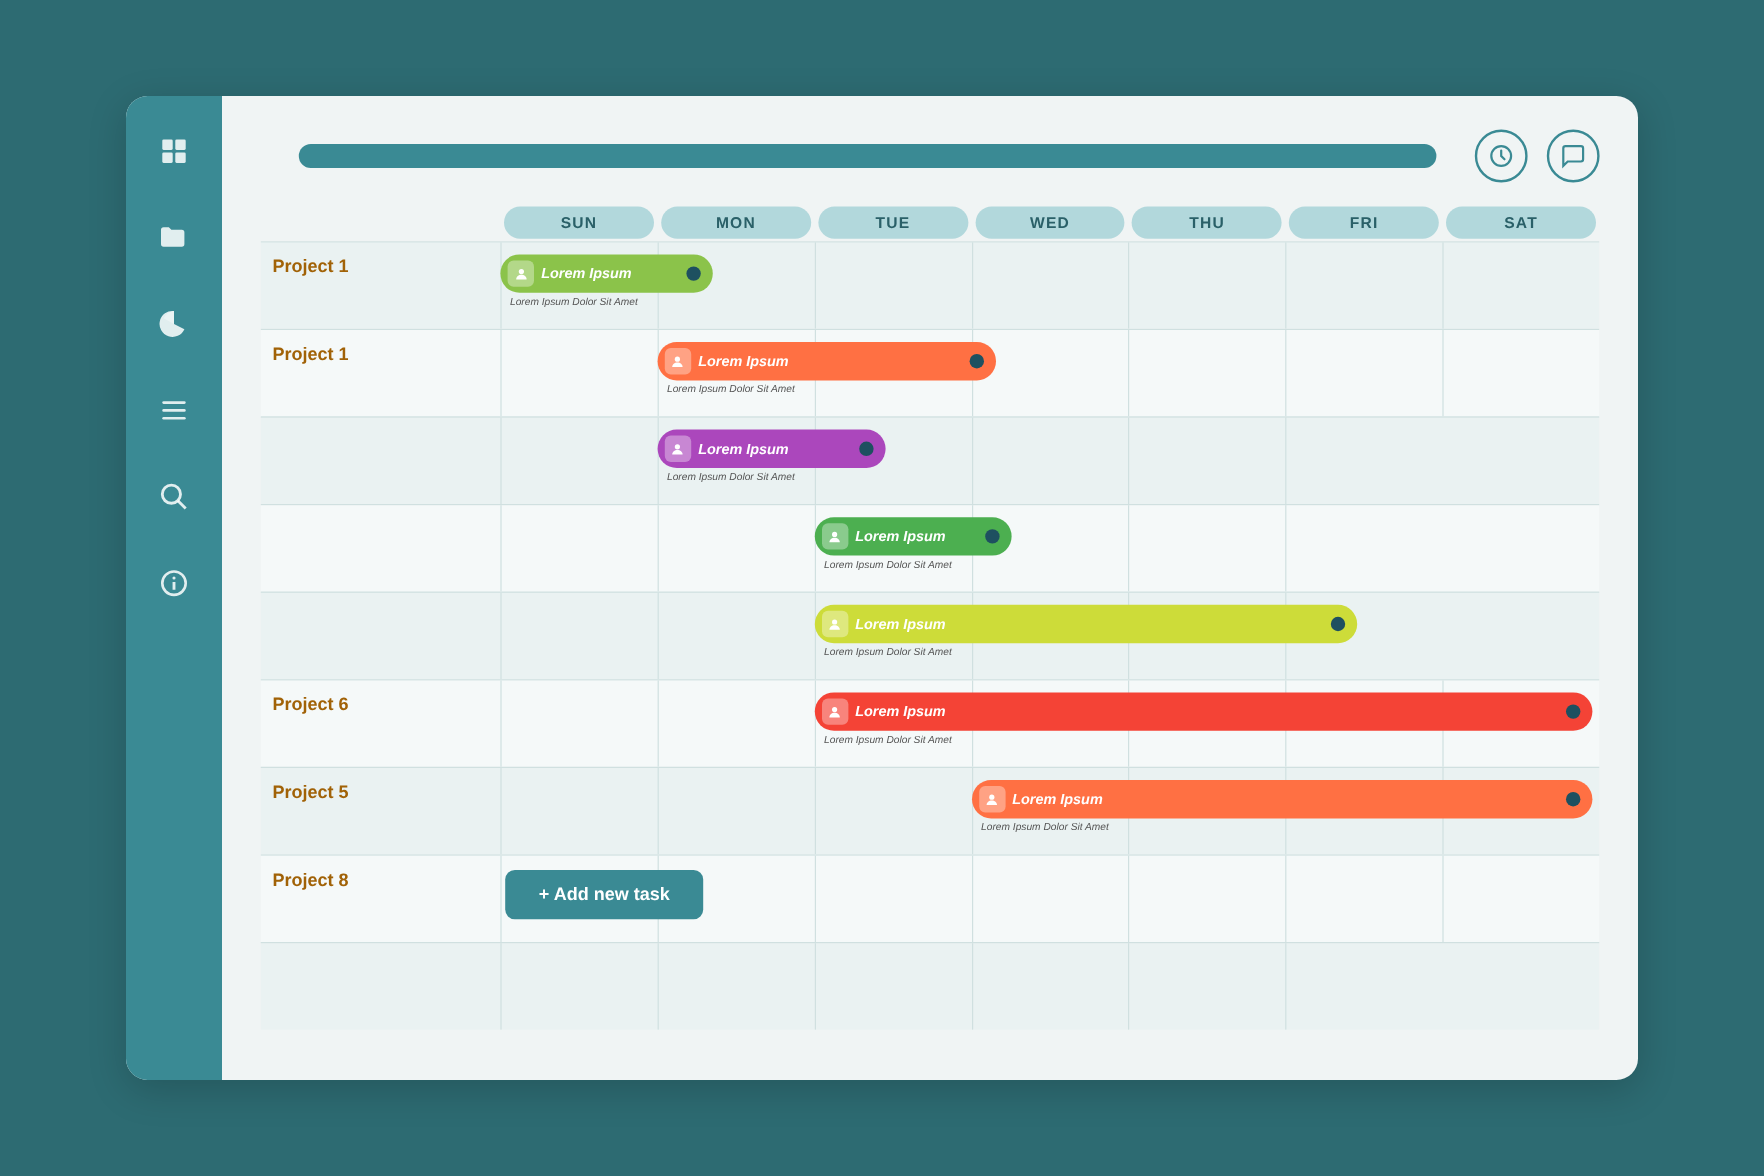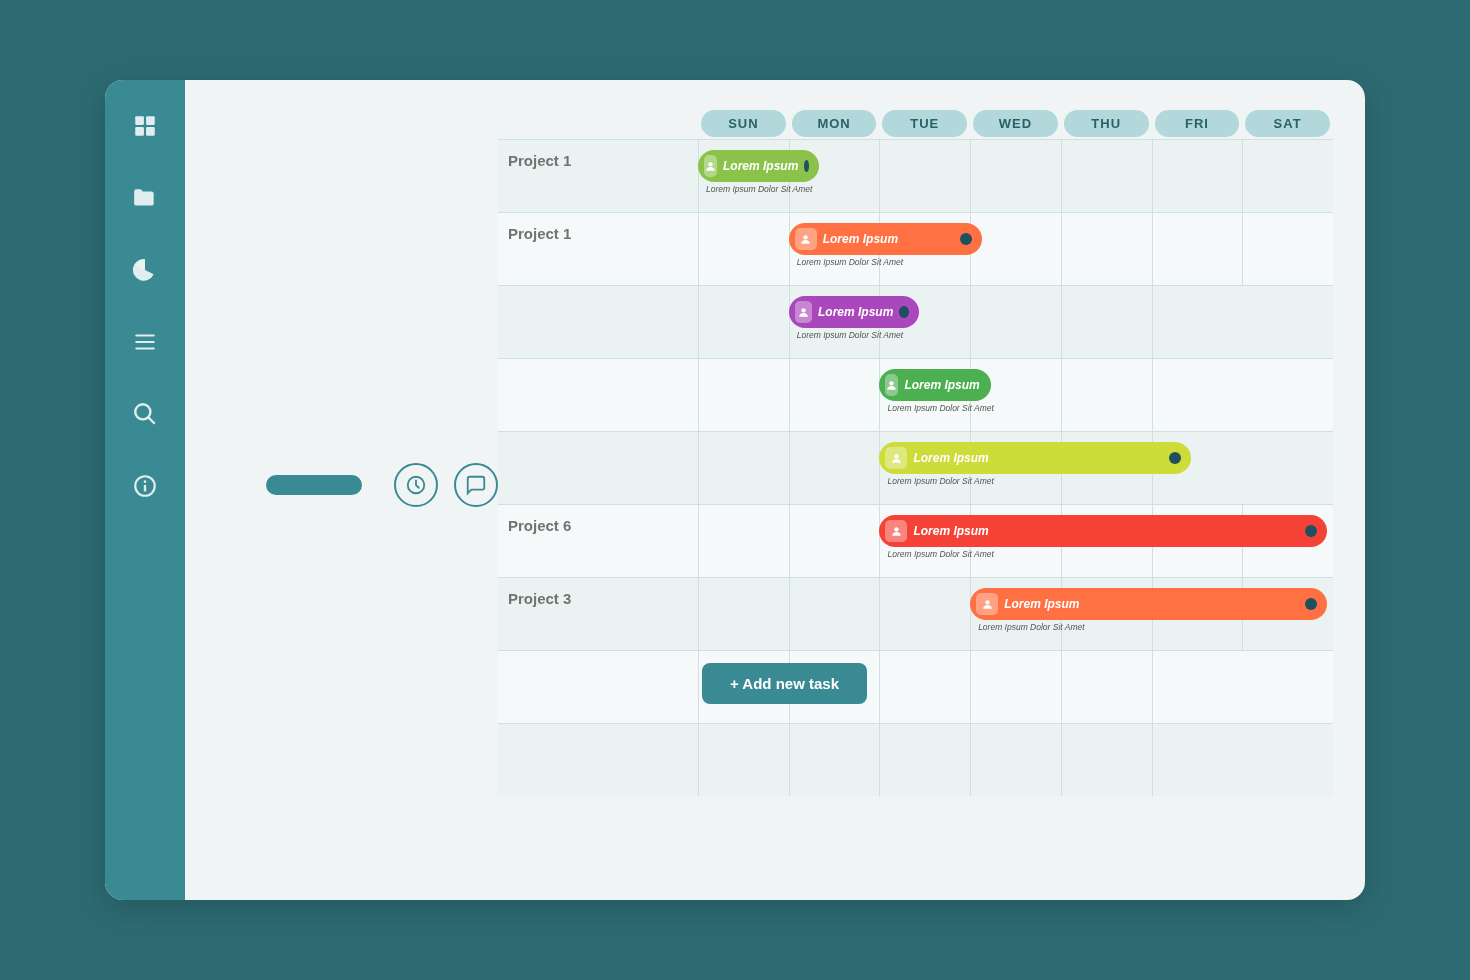--- a/index.html
+++ b/index.html
@@ -48,22 +48,22 @@
     }
     .sidebar-icon svg {
       fill: rgba(255,255,255,0.85);
       width: 26px;
       height: 26px;
     }
     
     .content {
       flex: 1;
       display: flex;
-      flex-direction: row;
-      padding: 28px 32px 20px 49px;
+      flex-direction: column;
+      padding: 28px 32px 20px 32px;
       overflow: hidden;
     }
     
     .header {
       display: flex;
       align-items: center;
       margin-bottom: 18px;
       gap: 0;
     }
     .project-task-title {
@@ -173,21 +173,21 @@
     .cell {
       border-left: 1px solid #d0e0e0;
       min-height: 72px;
       position: relative;
     }
     .cell:first-child { border-left: none; }
 
     .pname {
       font-size: 15px;
       font-weight: 800;
-      color: #737373;
+      color: #a16207;
       padding: 12px 0 0 10px;
     }
 
     .tbar {
       position: absolute;
       top: 10px;
       border-radius: 22px;
       height: 32px;
       display: flex;
       align-items: center;
@@ -455,21 +455,21 @@
                     </svg>
                   </div>
                   <span class="tbar-label">Lorem Ipsum</span>
                   <div class="tbar-dot"></div>
                 </div>
                 <div class="tbar-sub" style="left: calc(28.5714% + 150.857px);">Lorem Ipsum Dolor Sit Amet</div>
               </div>
             </div>
             <div class="row-grid">
               <div class="cell" style="border-left: none;">
-                <div class="pname">Project 3</div>
+                <div class="pname">Project 5</div>
               </div>
               <div class="cell"></div>
               <div class="cell"></div>
               <div class="cell"></div>
               <div class="cell"></div>
               <div class="cell"></div>
               <div class="cell"></div>
               <div class="cell"></div>
               <div style="position: absolute; inset: 0px; pointer-events: none;">
                 <div class="tbar" style="left: calc(42.8571% + 114.286px); width: calc(57.1429% - 120.286px); background: rgb(255, 112, 67); pointer-events: all;">
@@ -479,20 +479,23 @@
                       <path d="M4 20c0-4 3.6-7 8-7s8 3 8 7"></path>
                     </svg>
                   </div>
                   <span class="tbar-label">Lorem Ipsum</span>
                   <div class="tbar-dot"></div>
                 </div>
                 <div class="tbar-sub" style="left: calc(42.8571% + 122.286px);">Lorem Ipsum Dolor Sit Amet</div>
               </div>
             </div>
             <div class="row-grid">
+              <div class="cell" style="border-left: none;">
+                <div class="pname">Project 8</div>
+              </div>
               <div class="cell"></div>
               <div class="cell"></div>
               <div class="cell"></div>
               <div class="cell"></div>
               <div class="cell"></div>
               <div class="cell"></div>
               <div class="cell"></div>
               <div style="position: absolute; inset: 0px; pointer-events: none;">
                 <button class="add-task-btn" style="position: absolute; top: 12px; left: calc(0% + 204px); pointer-events: all;">+ Add new task</button>
               </div>

